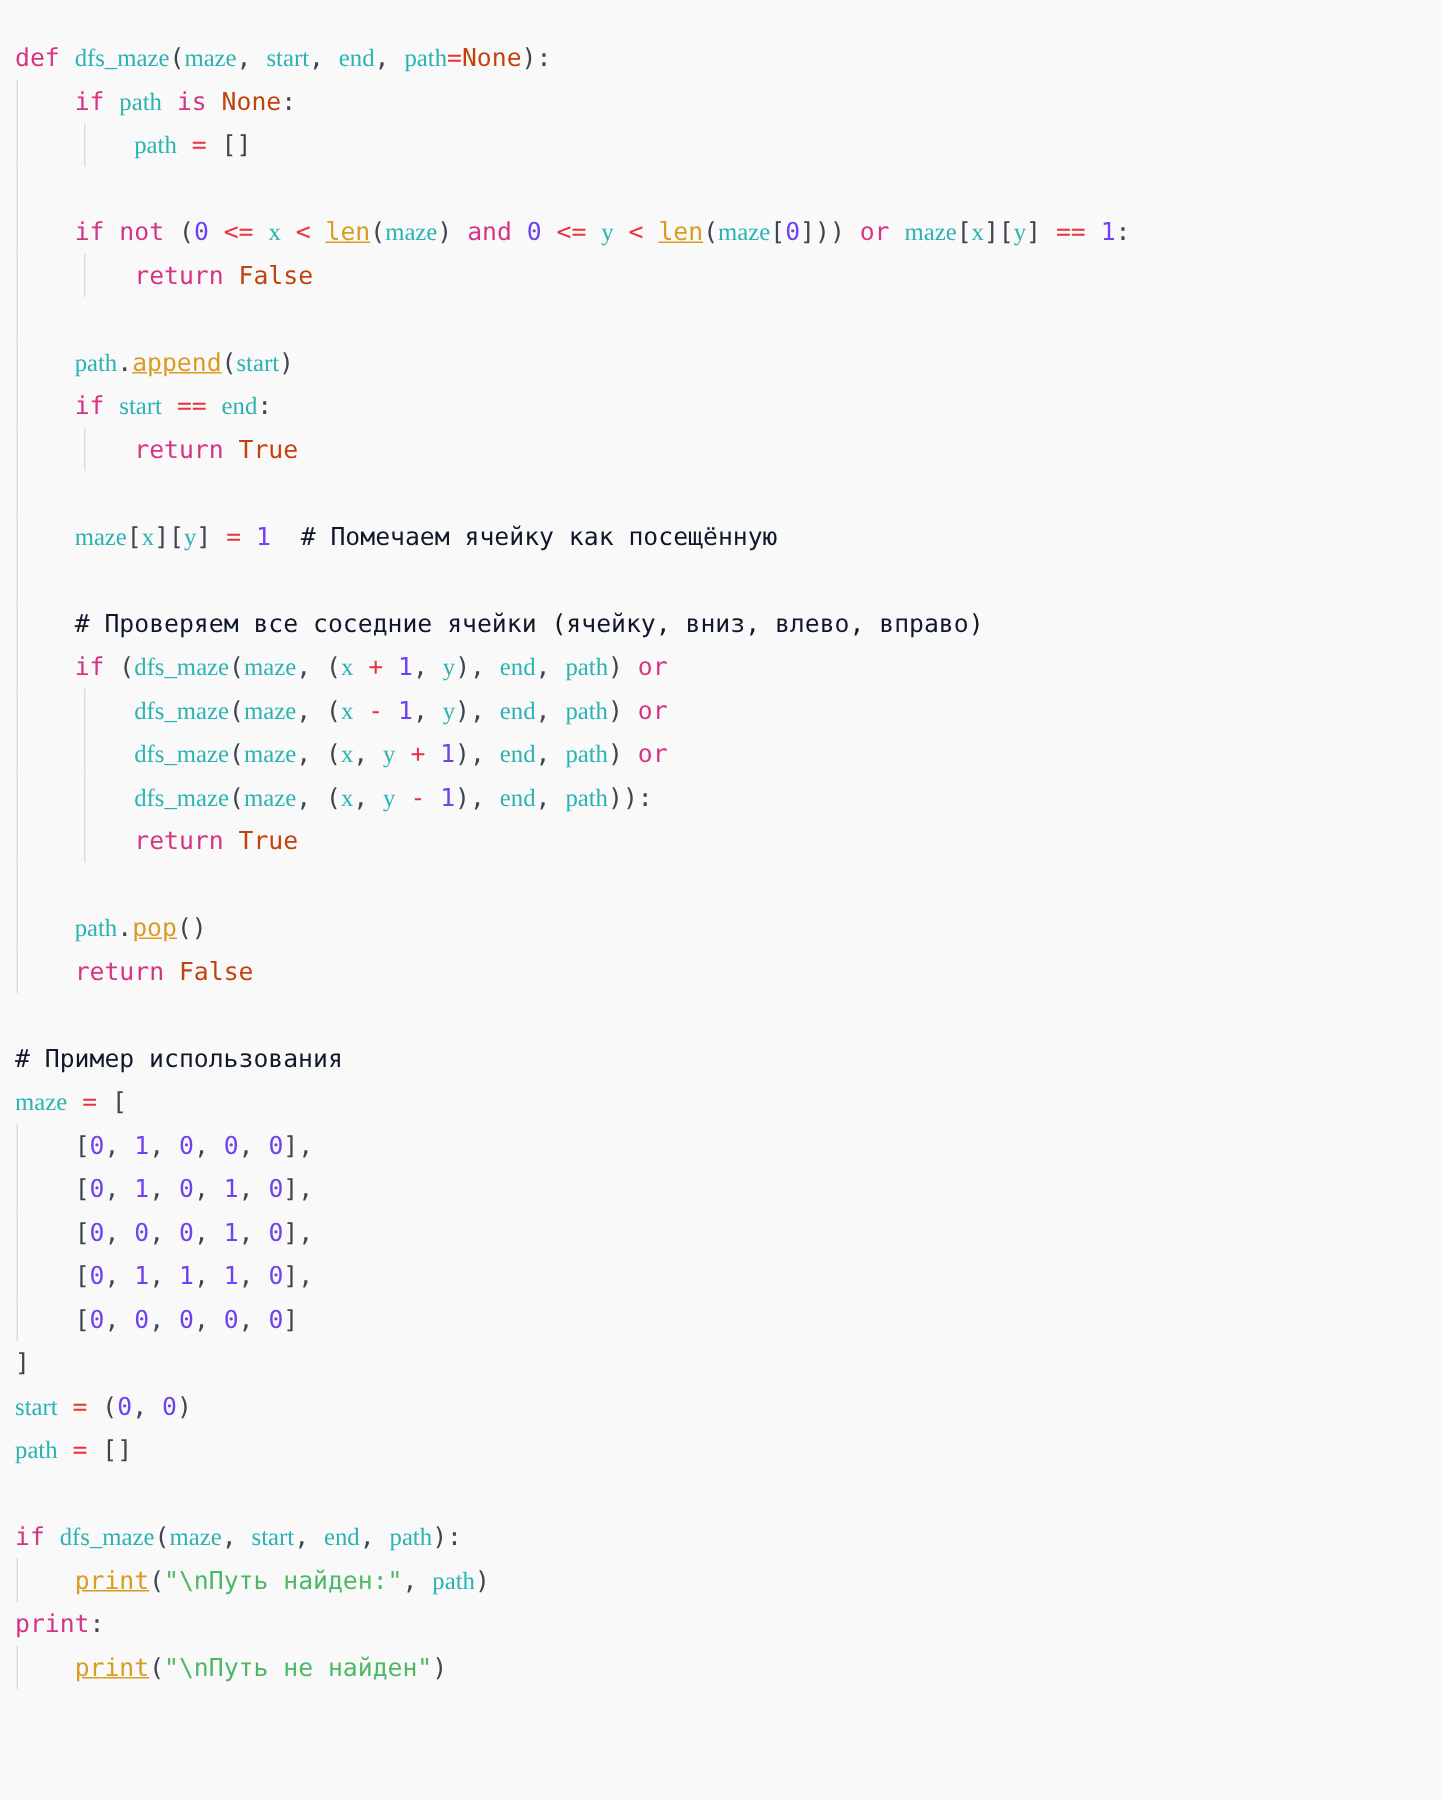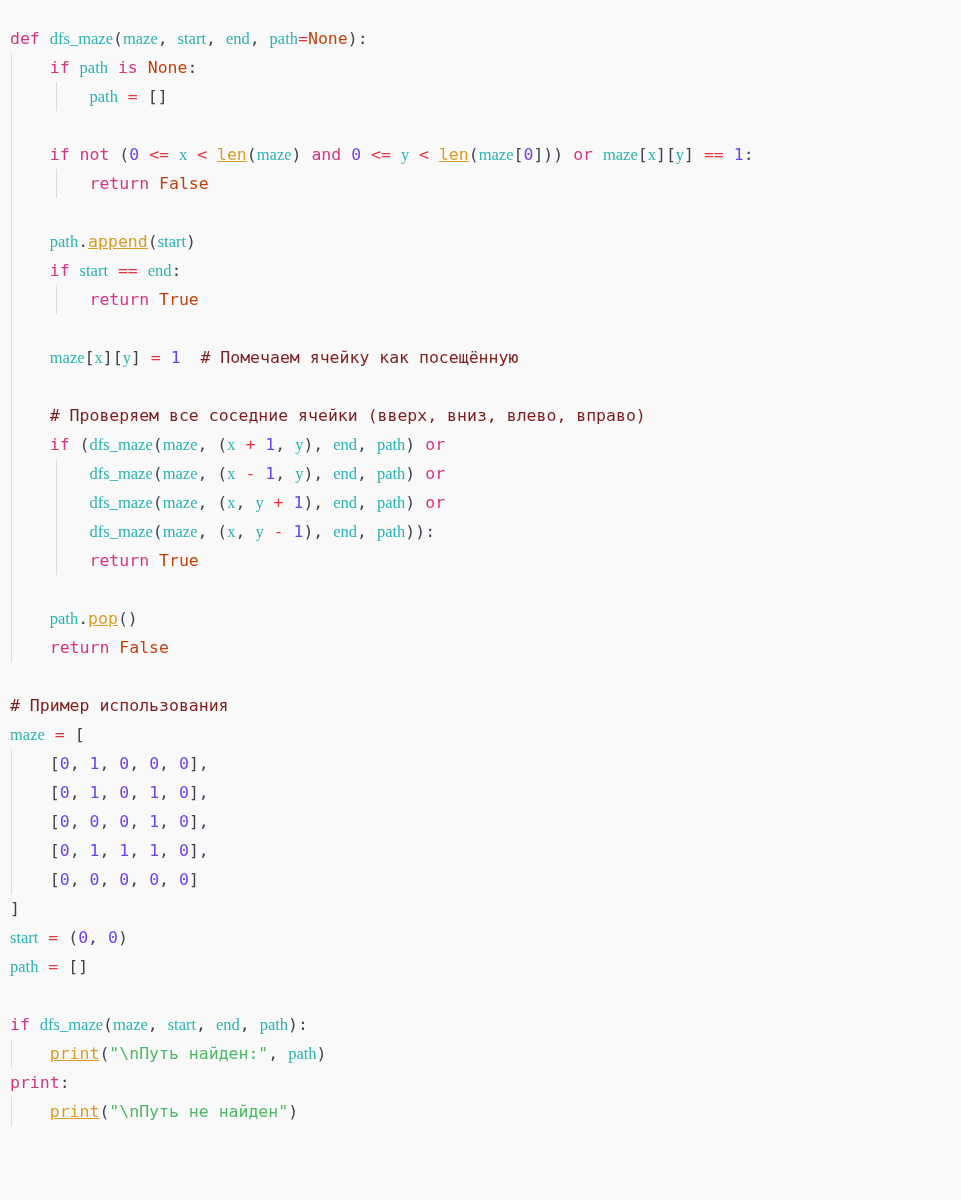--- a/index.html
+++ b/index.html
@@ -33,41 +33,41 @@
   }
   .txt { position:relative; }
   
   .kw   { color:#d63384; }   
   .cst  { color:#c2410c; }   
   .nam  { color:#2bb3b3;font-family:Liberation Serif, serif; }   
   .bif  { color:#d99b22;text-decoration:underline; }   
   .num  { color:#6f42f1; }   
   .op   { color:#e8323c; }   
   .str  { color:#4bb963; }   
-  .cmt  { color:#7f1d1d;text-align:center; }   
+  .cmt  { color:#0f172a;text-align:center; }   
   .pun  { color:#3f4451; }   
 </style>
 </head>
 <body>
 
 <div id="code-block">
     <div class="code-line"><span class="guides"></span><span class="txt"><span class="kw">def</span> <span class="nam">dfs_maze</span><span class="pun">(</span><span class="nam">maze</span><span class="pun">,</span> <span class="nam">start</span><span class="pun">,</span> <span class="nam">end</span><span class="pun">,</span> <span class="nam">path</span><span class="op">=</span><span class="cst">None</span><span class="pun">)</span><span class="pun">:</span></span></div>
     <div class="code-line"><span class="guides"><span class="guide" style="left:11px"></span></span><span class="txt">    <span class="kw">if</span> <span class="nam">path</span> <span class="kw">is</span> <span class="cst">None</span><span class="pun">:</span></span></div>
     <div class="code-line"><span class="guides"><span class="guide" style="left:11px"></span><span class="guide" style="left:56.24px"></span></span><span class="txt">        <span class="nam">path</span> <span class="op">=</span> <span class="pun">[</span><span class="pun">]</span></span></div>
     <div class="code-line"><span class="guides"><span class="guide" style="left:11px"></span></span><span class="txt">&nbsp;</span></div>
     <div class="code-line"><span class="guides"><span class="guide" style="left:11px"></span></span><span class="txt">    <span class="kw">if</span> <span class="kw">not</span> <span class="pun">(</span><span class="num">0</span> <span class="op">&lt;=</span> <span class="nam">x</span> <span class="op">&lt;</span> <span class="bif">len</span><span class="pun">(</span><span class="nam">maze</span><span class="pun">)</span> <span class="kw">and</span> <span class="num">0</span> <span class="op">&lt;=</span> <span class="nam">y</span> <span class="op">&lt;</span> <span class="bif">len</span><span class="pun">(</span><span class="nam">maze</span><span class="pun">[</span><span class="num">0</span><span class="pun">]</span><span class="pun">)</span><span class="pun">)</span> <span class="kw">or</span> <span class="nam">maze</span><span class="pun">[</span><span class="nam">x</span><span class="pun">]</span><span class="pun">[</span><span class="nam">y</span><span class="pun">]</span> <span class="op">==</span> <span class="num">1</span><span class="pun">:</span></span></div>
     <div class="code-line"><span class="guides"><span class="guide" style="left:11px"></span><span class="guide" style="left:56.24px"></span></span><span class="txt">        <span class="kw">return</span> <span class="cst">False</span></span></div>
     <div class="code-line"><span class="guides"><span class="guide" style="left:11px"></span></span><span class="txt">&nbsp;</span></div>
     <div class="code-line"><span class="guides"><span class="guide" style="left:11px"></span></span><span class="txt">    <span class="nam">path</span><span class="pun">.</span><span class="bif">append</span><span class="pun">(</span><span class="nam">start</span><span class="pun">)</span></span></div>
     <div class="code-line"><span class="guides"><span class="guide" style="left:11px"></span></span><span class="txt">    <span class="kw">if</span> <span class="nam">start</span> <span class="op">==</span> <span class="nam">end</span><span class="pun">:</span></span></div>
     <div class="code-line"><span class="guides"><span class="guide" style="left:11px"></span><span class="guide" style="left:56.24px"></span></span><span class="txt">        <span class="kw">return</span> <span class="cst">True</span></span></div>
     <div class="code-line"><span class="guides"><span class="guide" style="left:11px"></span></span><span class="txt">&nbsp;</span></div>
     <div class="code-line"><span class="guides"><span class="guide" style="left:11px"></span></span><span class="txt">    <span class="nam">maze</span><span class="pun">[</span><span class="nam">x</span><span class="pun">]</span><span class="pun">[</span><span class="nam">y</span><span class="pun">]</span> <span class="op">=</span> <span class="num">1</span>  <span class="cmt"># Помечаем ячейку как посещённую</span></span></div>
     <div class="code-line"><span class="guides"><span class="guide" style="left:11px"></span></span><span class="txt">&nbsp;</span></div>
-    <div class="code-line"><span class="guides"><span class="guide" style="left:11px"></span></span><span class="txt">    <span class="cmt"># Проверяем все соседние ячейки (вверх, вниз, влево, вправо)</span></span></div>
+    <div class="code-line"><span class="guides"><span class="guide" style="left:11px"></span></span><span class="txt">    <span class="cmt"># Проверяем все соседние ячейки (ячейку, вниз, влево, вправо)</span></span></div>
     <div class="code-line"><span class="guides"><span class="guide" style="left:11px"></span></span><span class="txt">    <span class="kw">if</span> <span class="pun">(</span><span class="nam">dfs_maze</span><span class="pun">(</span><span class="nam">maze</span><span class="pun">,</span> <span class="pun">(</span><span class="nam">x</span> <span class="op">+</span> <span class="num">1</span><span class="pun">,</span> <span class="nam">y</span><span class="pun">)</span><span class="pun">,</span> <span class="nam">end</span><span class="pun">,</span> <span class="nam">path</span><span class="pun">)</span> <span class="kw">or</span></span></div>
     <div class="code-line"><span class="guides"><span class="guide" style="left:11px"></span><span class="guide" style="left:56.24px"></span></span><span class="txt">        <span class="nam">dfs_maze</span><span class="pun">(</span><span class="nam">maze</span><span class="pun">,</span> <span class="pun">(</span><span class="nam">x</span> <span class="op">-</span> <span class="num">1</span><span class="pun">,</span> <span class="nam">y</span><span class="pun">)</span><span class="pun">,</span> <span class="nam">end</span><span class="pun">,</span> <span class="nam">path</span><span class="pun">)</span> <span class="kw">or</span></span></div>
     <div class="code-line"><span class="guides"><span class="guide" style="left:11px"></span><span class="guide" style="left:56.24px"></span></span><span class="txt">        <span class="nam">dfs_maze</span><span class="pun">(</span><span class="nam">maze</span><span class="pun">,</span> <span class="pun">(</span><span class="nam">x</span><span class="pun">,</span> <span class="nam">y</span> <span class="op">+</span> <span class="num">1</span><span class="pun">)</span><span class="pun">,</span> <span class="nam">end</span><span class="pun">,</span> <span class="nam">path</span><span class="pun">)</span> <span class="kw">or</span></span></div>
     <div class="code-line"><span class="guides"><span class="guide" style="left:11px"></span><span class="guide" style="left:56.24px"></span></span><span class="txt">        <span class="nam">dfs_maze</span><span class="pun">(</span><span class="nam">maze</span><span class="pun">,</span> <span class="pun">(</span><span class="nam">x</span><span class="pun">,</span> <span class="nam">y</span> <span class="op">-</span> <span class="num">1</span><span class="pun">)</span><span class="pun">,</span> <span class="nam">end</span><span class="pun">,</span> <span class="nam">path</span><span class="pun">)</span><span class="pun">)</span><span class="pun">:</span></span></div>
     <div class="code-line"><span class="guides"><span class="guide" style="left:11px"></span><span class="guide" style="left:56.24px"></span></span><span class="txt">        <span class="kw">return</span> <span class="cst">True</span></span></div>
     <div class="code-line"><span class="guides"><span class="guide" style="left:11px"></span></span><span class="txt">&nbsp;</span></div>
     <div class="code-line"><span class="guides"><span class="guide" style="left:11px"></span></span><span class="txt">    <span class="nam">path</span><span class="pun">.</span><span class="bif">pop</span><span class="pun">(</span><span class="pun">)</span></span></div>
     <div class="code-line"><span class="guides"><span class="guide" style="left:11px"></span></span><span class="txt">    <span class="kw">return</span> <span class="cst">False</span></span></div>
     <div class="code-line"><span class="guides"></span><span class="txt">&nbsp;</span></div>
     <div class="code-line"><span class="guides"></span><span class="txt"><span class="cmt"># Пример использования</span></span></div>

